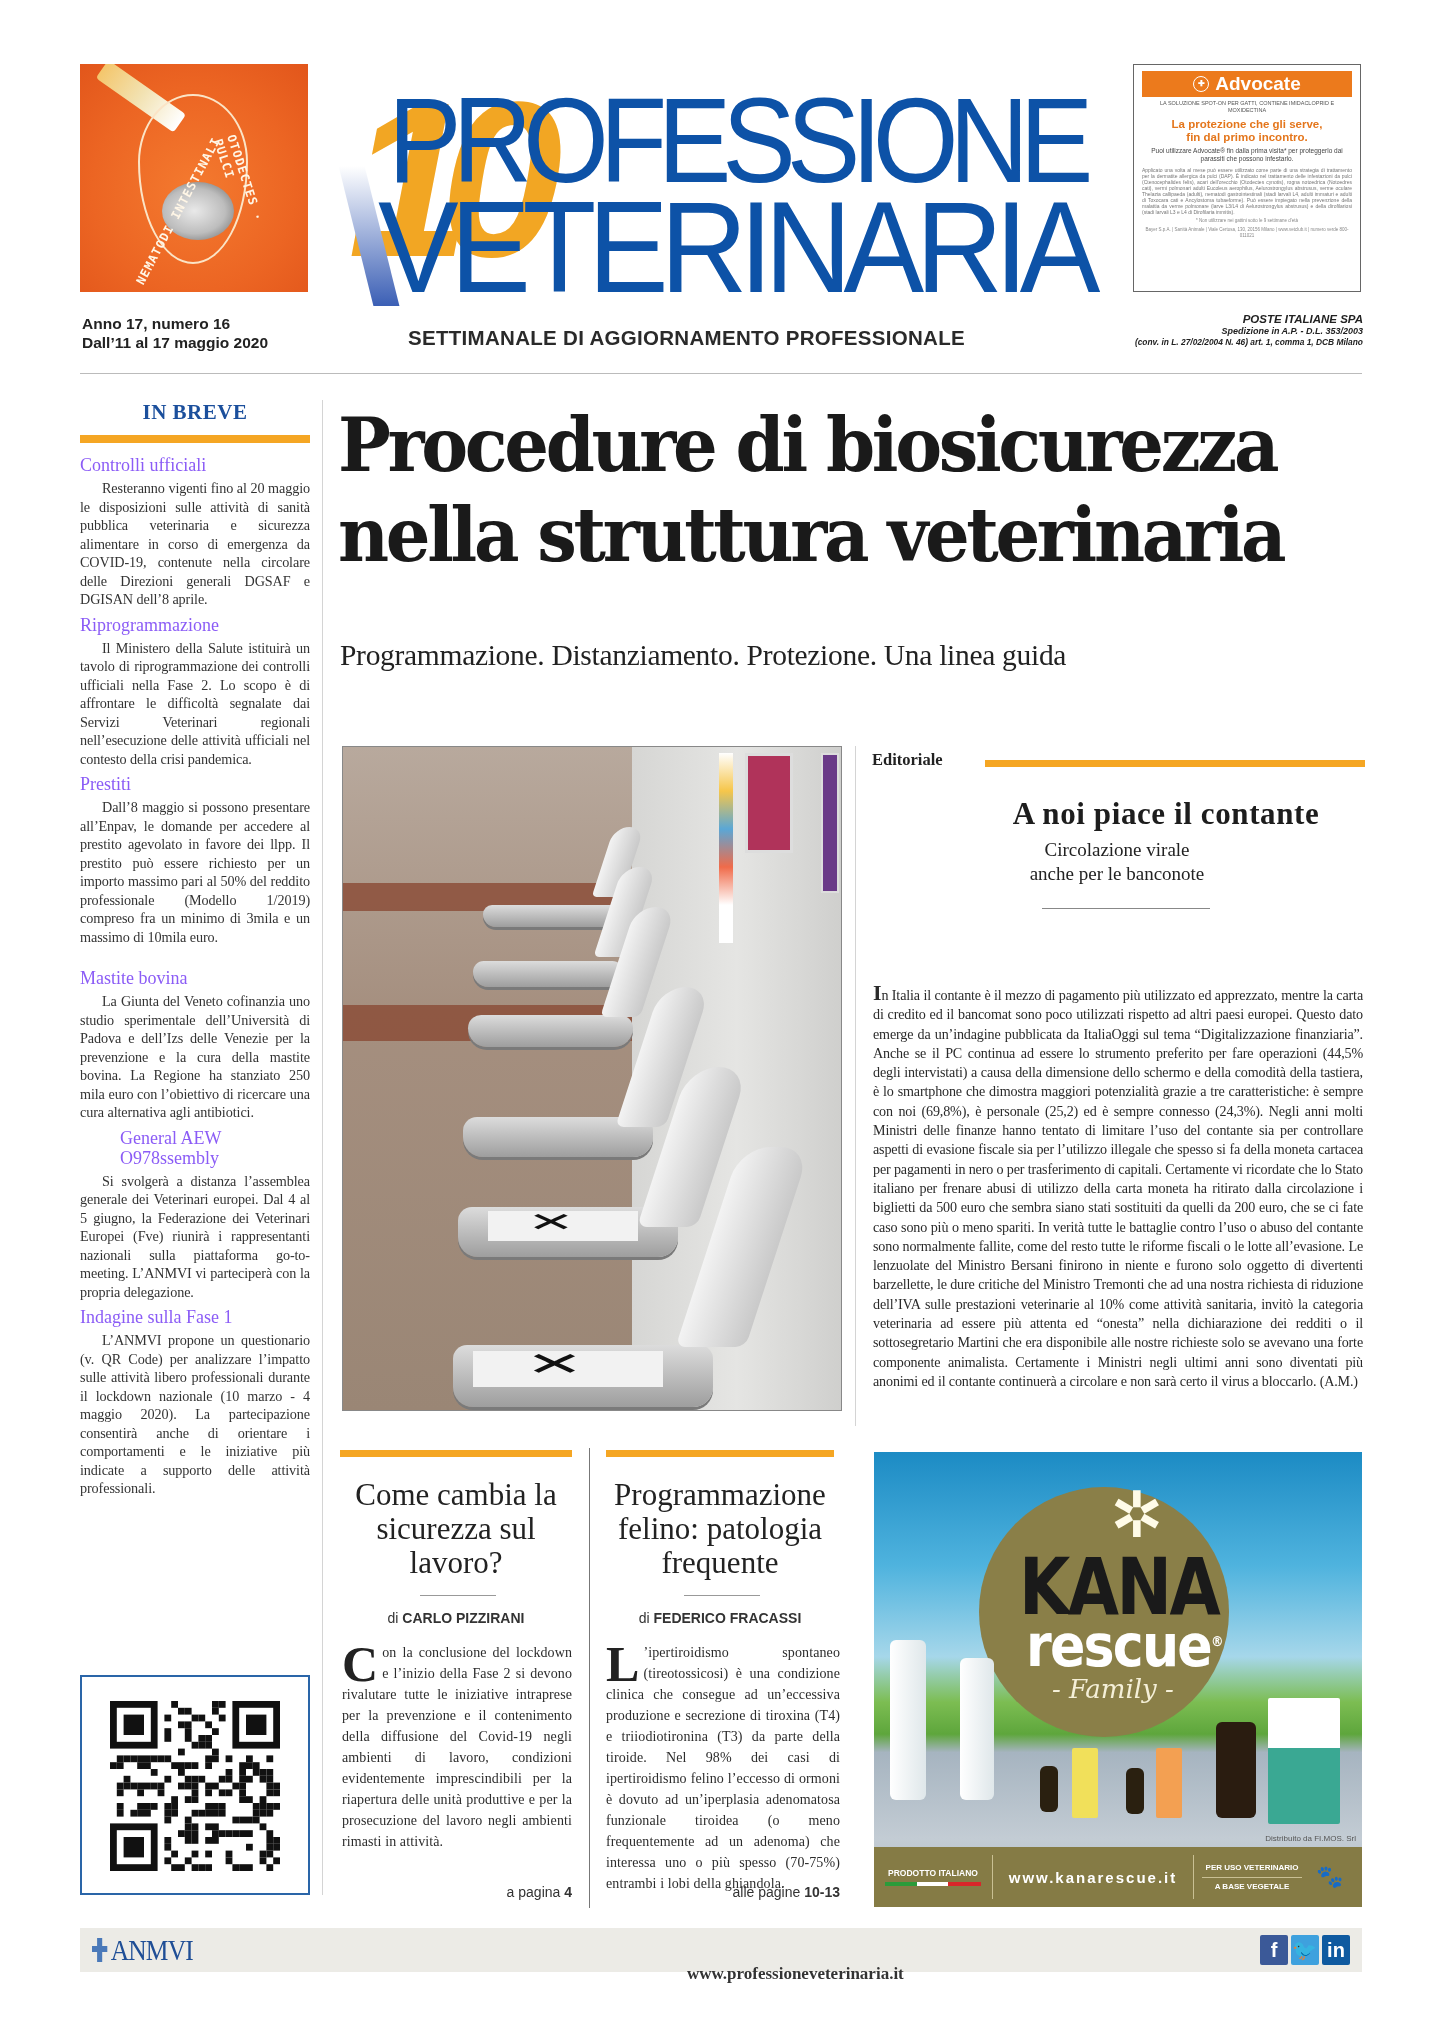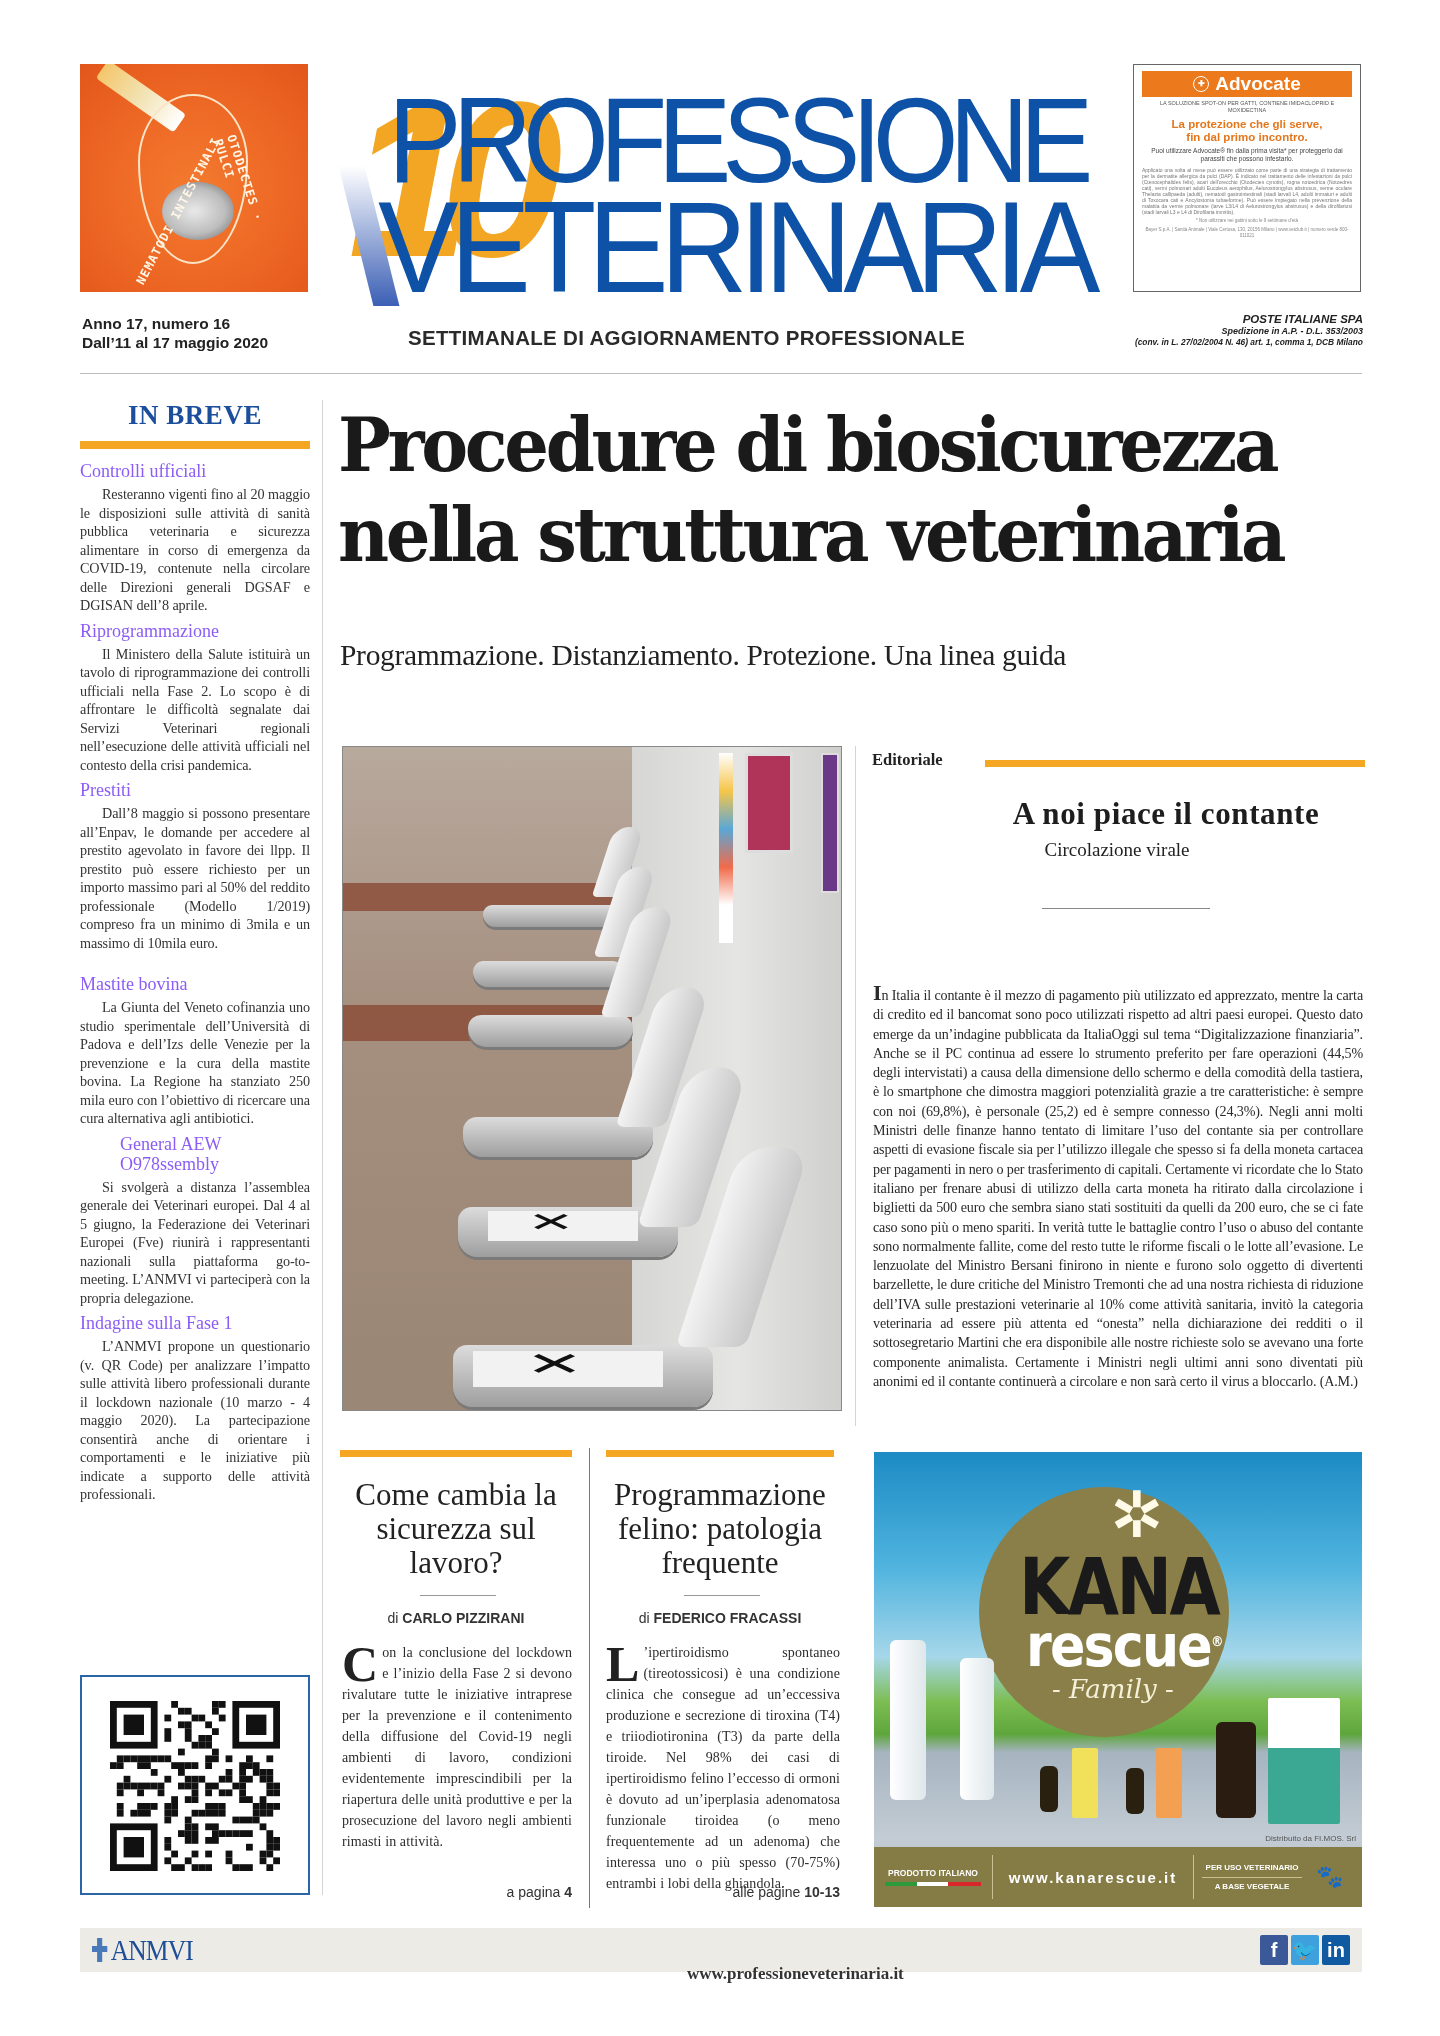--- a/index.html
+++ b/index.html
@@ -36,21 +36,21 @@
 
   .poste { left: 1098px; top: 312px; width: 265px; text-align: right; font-family: "Liberation Sans", sans-serif; font-style: italic; font-weight: bold; color: #222; }
   .poste .l1 { font-size: 11.5px; line-height: 14px; }
   .poste .l2 { font-size: 9px; line-height: 11px; }
   .poste .l3 { font-size: 8.4px; line-height: 11px; white-space: nowrap; }
 
   .rule-top { left: 80px; top: 373px; width: 1282px; height: 1px; background: #bbb; }
 
   
   .sidebar { left: 80px; top: 400px; width: 230px; }
-  .sidebar .sec-title { text-align: center; color: #1b4f9c; font-weight: bold; font-size: 27px; letter-spacing: 0.5px; }
+  .sidebar .sec-title { text-align: center; color: #1b4f9c; font-weight: bold; font-size: 21px; letter-spacing: 0.5px; }
   .sidebar .orange-bar { height: 8px; background: #f5a623; margin: 10px 0 12px; }
   .brief h3 { text-align: left; font-weight: normal; font-size: 18px; line-height: 20px; margin-top: 4px; margin-bottom: 4px; color: #8b5cf6; }
   .brief p { font-size: 14.2px; line-height: 18.5px; text-align: justify; text-indent: 22px; color: #333; letter-spacing: -0.1px; }
   .qr-box { left: 80px; top: 1675px; width: 230px; height: 220px; border: 2px solid #2a65a8; background: #fff; }
   .qr-box svg { position: absolute; left: 24px; top: 24px; }
 
   .vline-left { left: 322px; top: 400px; width: 1px; height: 1495px; background: #d4d4d4; }
 
   
   .headline-main { left: 338px; top: 400px; width: 1040px; font-family: "DejaVu Serif", serif; font-weight: bold; font-size: 74px; line-height: 90px; color: #1a1a1a; letter-spacing: -3.5px; transform: scaleX(0.95); transform-origin: left; }
@@ -443,20 +443,21 @@
   </div>
 </div>
 
 <div class="abs vline-mid"></div>
 
 <div class="abs edit-label">Editoriale</div>
 <div class="abs edit-bar"></div>
 <div class="abs edit-title">A noi piace il contante</div>
 <div class="abs edit-sub">
   <div>Circolazione virale</div>
+  <div>anche per le banconote</div>
 </div>
 <div class="abs edit-rule"></div>
 <div class="abs edit-body">
   <span class="dropcap">I</span><span>n Italia il contante è il mezzo di pagamento più utilizzato ed apprezzato, mentre la carta di credito ed il bancomat sono poco utilizzati rispetto ad altri paesi europei. Questo dato emerge da un’indagine pubblicata da ItaliaOggi sul tema “Digitalizzazione finanziaria”. Anche se il PC continua ad essere lo strumento preferito per fare operazioni (44,5% degli intervistati) a causa della dimensione dello schermo e della comodità della tastiera, è lo smartphone che dimostra maggiori potenzialità grazie a tre caratteristiche: è sempre con noi (69,8%), è personale (25,2) ed è sempre connesso (24,3%). Negli anni molti Ministri delle finanze hanno tentato di limitare l’uso del contante sia per controllare aspetti di evasione fiscale sia per l’utilizzo illegale che spesso si fa della moneta cartacea per pagamenti in nero o per trasferimento di capitali. Certamente vi ricordate che lo Stato italiano per frenare abusi di utilizzo della carta moneta ha ritirato dalla circolazione i biglietti da 500 euro che sembra siano stati sostituiti da quelli da 200 euro, che se ci fate caso sono più o meno spariti. In verità tutte le battaglie contro l’uso o abuso del contante sono normalmente fallite, come del resto tutte le riforme fiscali o le lotte all’evasione. Le lenzuolate del Ministro Bersani finirono in niente e furono solo oggetto di divertenti barzellette, le dure critiche del Ministro Tremonti che ad una nostra richiesta di riduzione dell’IVA sulle prestazioni veterinarie al 10% come attività sanitaria, invitò la categoria veterinaria ad essere più attenta ed “onesta” nella dichiarazione dei redditi o il sottosegretario Martini che era disponibile alle nostre richieste solo se avevano una forte componente animalista. Certamente i Ministri negli ultimi anni sono diventati più anonimi ed il contante continuerà a circolare e non sarà certo il virus a bloccarlo. (A.M.)</span>
 </div>
 
 <div>
   <div class="art-bar" style="left:340px;top:1450px;width:232px;"></div>
   <div class="art-title" style="left:340px;top:1478px;width:232px;">Come cambia la sicurezza sul lavoro?</div>
   <div class="art-rule" style="left:420px;top:1595px;width:76px;"></div>

